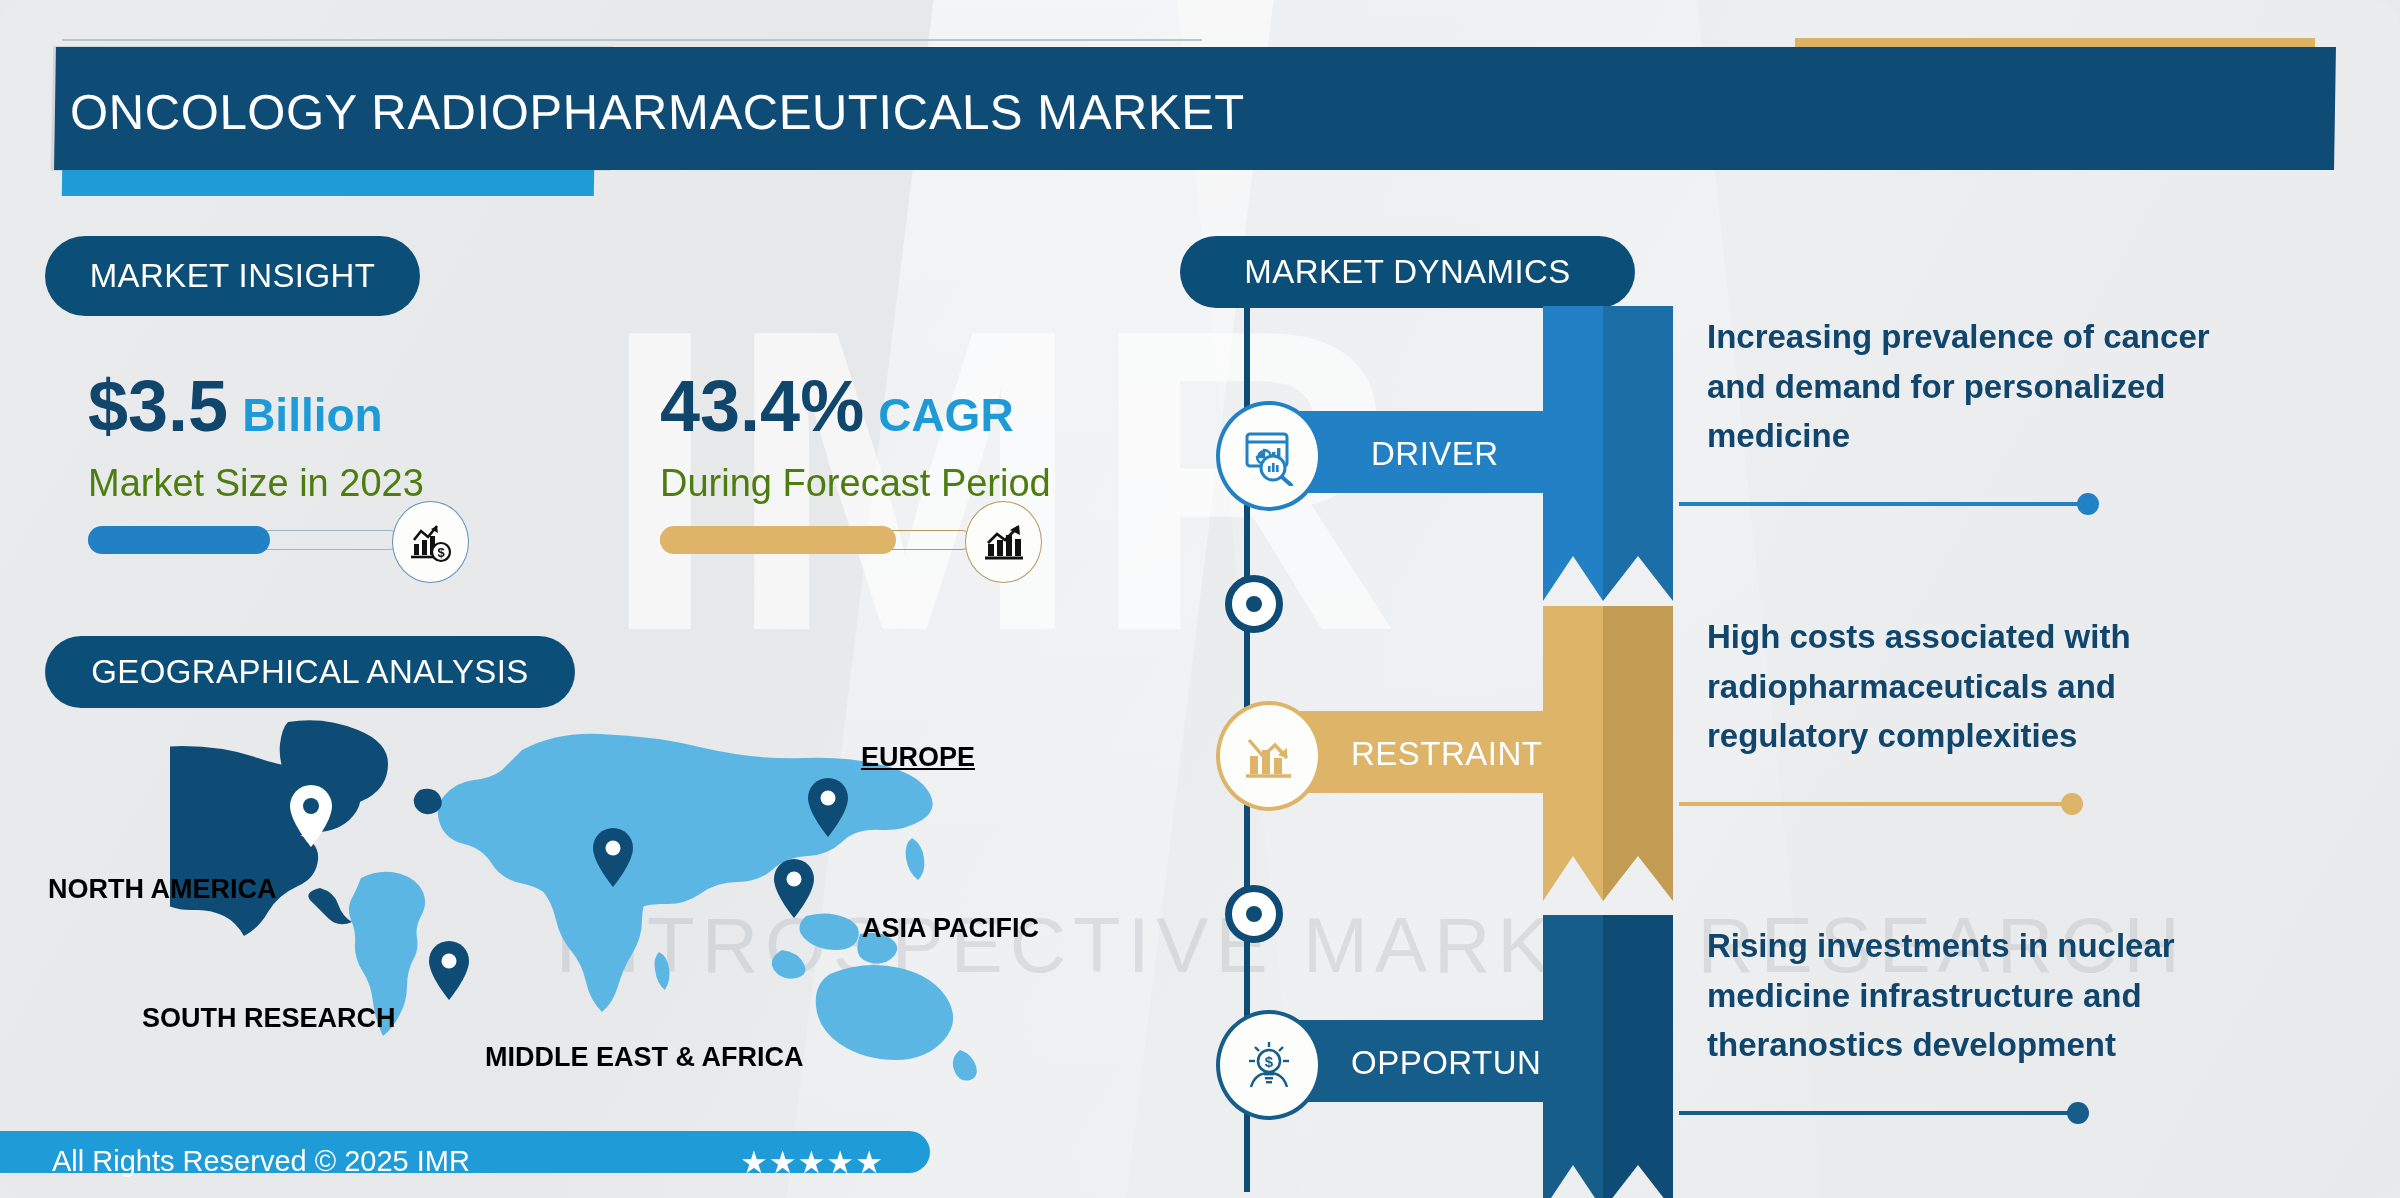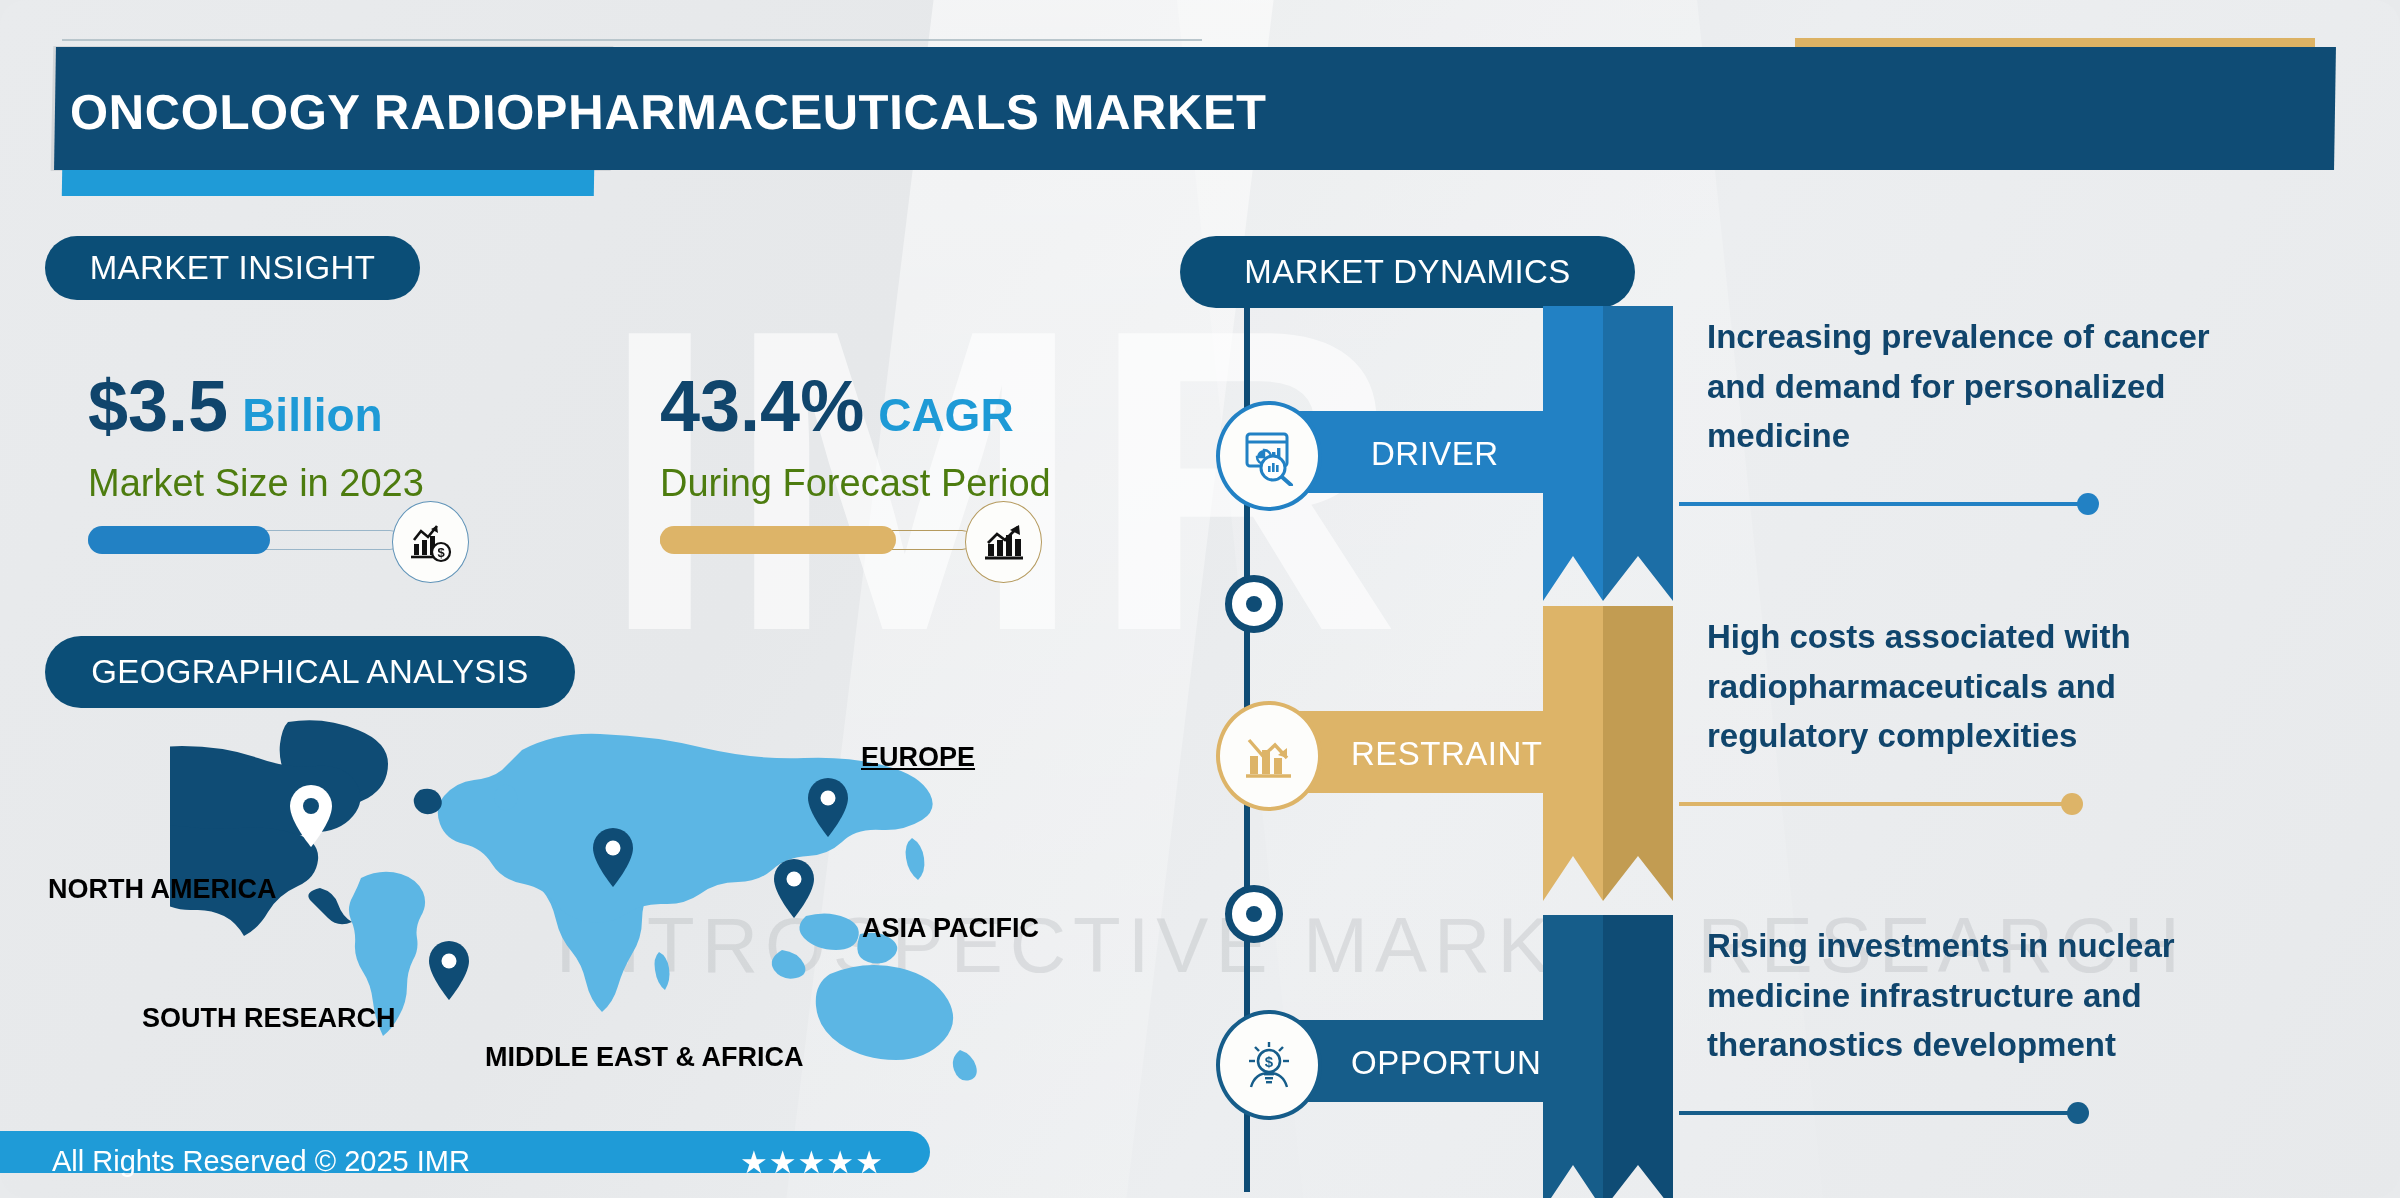--- a/index.html
+++ b/index.html
@@ -58,36 +58,36 @@
     transform:skewX(-1.2deg);
   }
   .hdr-bar{
     position:absolute;left:55px;top:47px;width:2280px;height:123px;
     background:#0f4c75;
     transform:skewX(-0.9deg);
   }
   .hdr-title{
     position:absolute;left:70px;top:84px;
     transform:skewX(0.9deg);
-    color:#ffffff;font-size:49px;font-weight:700;letter-spacing:.6px;
+    color:#ffffff;font-size:49px;font-weight:400;letter-spacing:.6px;
     white-space:nowrap;
   }
   .hdr-underbar{
     position:absolute;left:62px;top:170px;width:532px;height:26px;background:#1f9bd7;
     transform:skewX(-0.9deg);
   }
 
   
   .pill{
     position:absolute;background:#0b4e77;border-radius:46px;
     display:flex;align-items:center;justify-content:center;
     color:#fff;font-size:33px;font-weight:400;letter-spacing:.4px;
     white-space:nowrap;
   }
-  #pill-insight{left:45px;top:236px;width:375px;height:64px;}
+  #pill-insight{left:45px;top:236px;width:375px;height:80px;}
   #pill-geo{left:45px;top:636px;width:530px;height:72px;}
   #pill-dynamics{left:1180px;top:236px;width:455px;height:72px;}
 
   
   .stat{position:absolute;}
   .stat .val{
     font-size:72px;font-weight:700;color:#10456c;line-height:1;
     display:inline-block;vertical-align:baseline;
   }
   .stat .unit{

